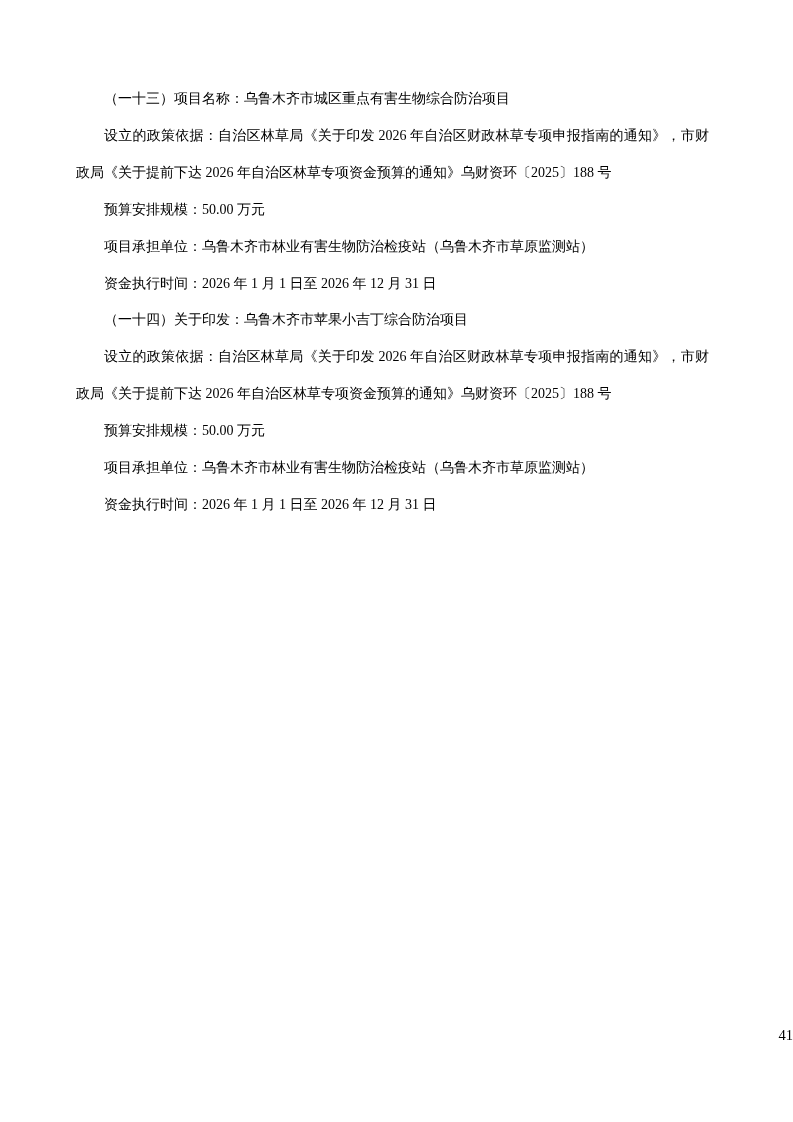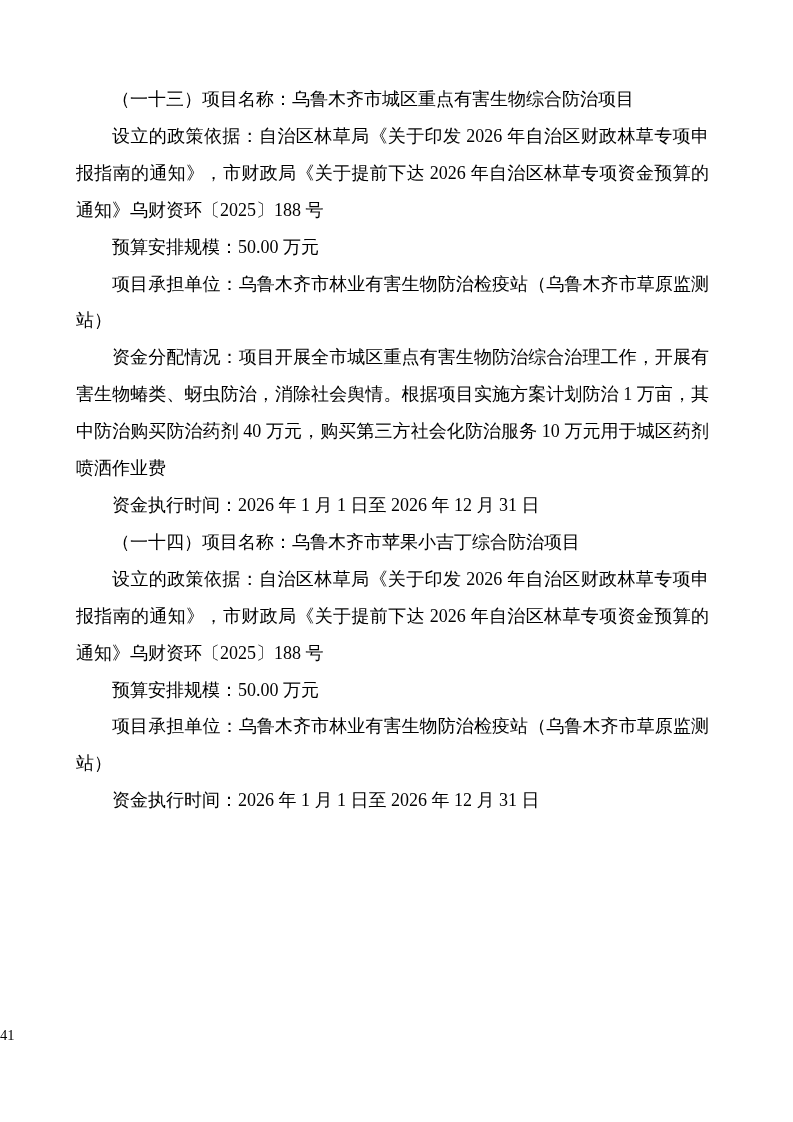--- a/index.html
+++ b/index.html
@@ -18,50 +18,49 @@
     color: #000000;
   }
   .content {
     position: absolute;
     left: 76px;
     top: 81px;
     width: 633px;
   }
   .para {
     margin: 0;
-    font-size: 18px;
+    font-size: 14px;
     line-height: 36.9px;
     text-align: justify;
     text-indent: 2em;
     color: #000000;
     word-break: break-word;
   }
   .page-number {
     position: absolute;
     top: 1024px;
     left: 0;
     right: 0;
-    text-align: left;
+    text-align: right;
     font-size: 14.5px;
     line-height: 22px;
     font-family: "Liberation Serif", "DejaVu Serif", serif;
     color: #000000;
   }
 </style>
 </head>
 <body>
 
 <div class="page">
   <div class="content">
     <p class="para">（一十三）项目名称：乌鲁木齐市城区重点有害生物综合防治项目</p>
     <p class="para">设立的政策依据：自治区林草局《关于印发 2026 年自治区财政林草专项申报指南的通知》，市财政局《关于提前下达 2026 年自治区林草专项资金预算的通知》乌财资环〔2025〕188 号</p>
     <p class="para">预算安排规模：50.00 万元</p>
     <p class="para">项目承担单位：乌鲁木齐市林业有害生物防治检疫站（乌鲁木齐市草原监测站）</p>
-    <p class="para">资金分配情况：项目开展全市城区重点有害生物防治综合治理工作，开展有害生物蝽类、蚜虫防治，消除社会舆情。根据项目实施方案计划防治 1 万亩，其中防治购买防治药剂 40 万元，购买第三方社会化防治服务 10 万元用于城区药剂喷洒作业费</p>
     <p class="para">资金执行时间：2026 年 1 月 1 日至 2026 年 12 月 31 日</p>
-    <p class="para">（一十四）项目名称：乌鲁木齐市苹果小吉丁综合防治项目</p>
+    <p class="para">（一十四）关于印发：乌鲁木齐市苹果小吉丁综合防治项目</p>
     <p class="para">设立的政策依据：自治区林草局《关于印发 2026 年自治区财政林草专项申报指南的通知》，市财政局《关于提前下达 2026 年自治区林草专项资金预算的通知》乌财资环〔2025〕188 号</p>
     <p class="para">预算安排规模：50.00 万元</p>
     <p class="para">项目承担单位：乌鲁木齐市林业有害生物防治检疫站（乌鲁木齐市草原监测站）</p>
     <p class="para">资金执行时间：2026 年 1 月 1 日至 2026 年 12 月 31 日</p>
   </div>
   <div class="page-number">41</div>
 </div>
 
 </body></html>

